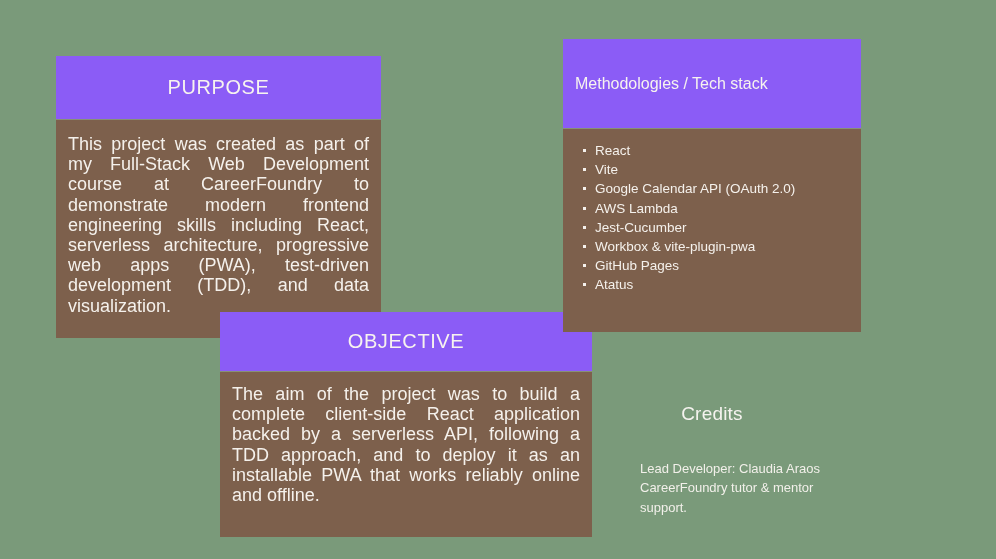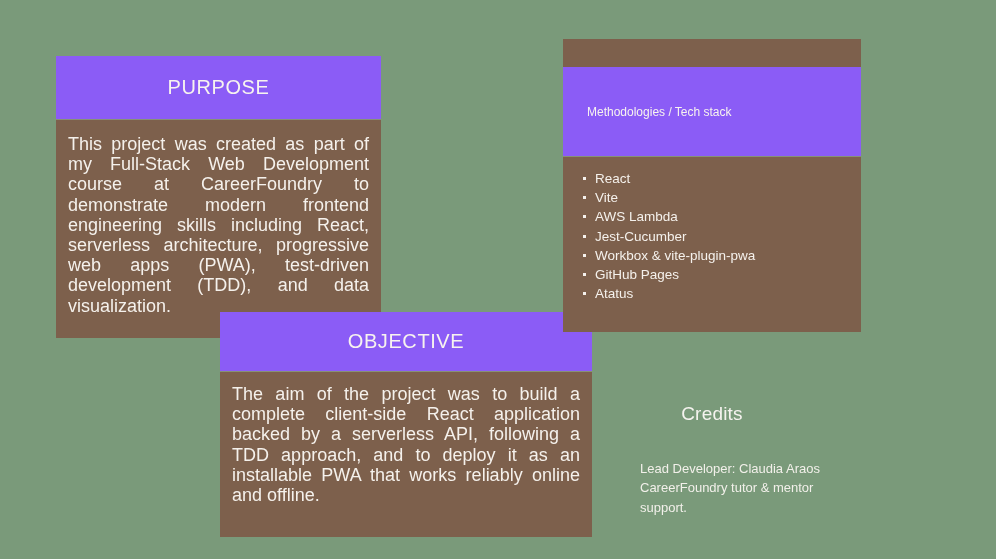--- a/index.html
+++ b/index.html
@@ -84,24 +84,23 @@
 
   
   #methodologies-card {
     left: 563px;
     top: 39px;
     width: 298px;
     height: 293px;
   }
   #methodologies-card .card-header {
     height: 89px;
-    padding: 0 0 0 24px;
-    font-size: 12px;
-    font-weight: 400;
-    margin-top: 28px;
+    padding: 0 0 0 12px;
+    font-size: 16px;
+    font-weight: 400;
   }
   #methodologies-card .card-body {
     padding: 12px 10px 10px 10px;
   }
 
   ul.tech-list {
     margin: 0;
     padding: 0 0 0 22px;
     list-style: none;
   }
@@ -174,20 +173,21 @@
       <li>
         <span class="bullet"></span>
         <span>React</span>
       </li>
       <li>
         <span class="bullet"></span>
         <span>Vite</span>
       </li>
       <li>
         <span class="bullet"></span>
+        <span>Google Calendar API (OAuth 2.0)</span>
       </li>
       <li>
         <span class="bullet"></span>
         <span>AWS Lambda</span>
       </li>
       <li>
         <span class="bullet"></span>
         <span>Jest-Cucumber</span>
       </li>
       <li>

